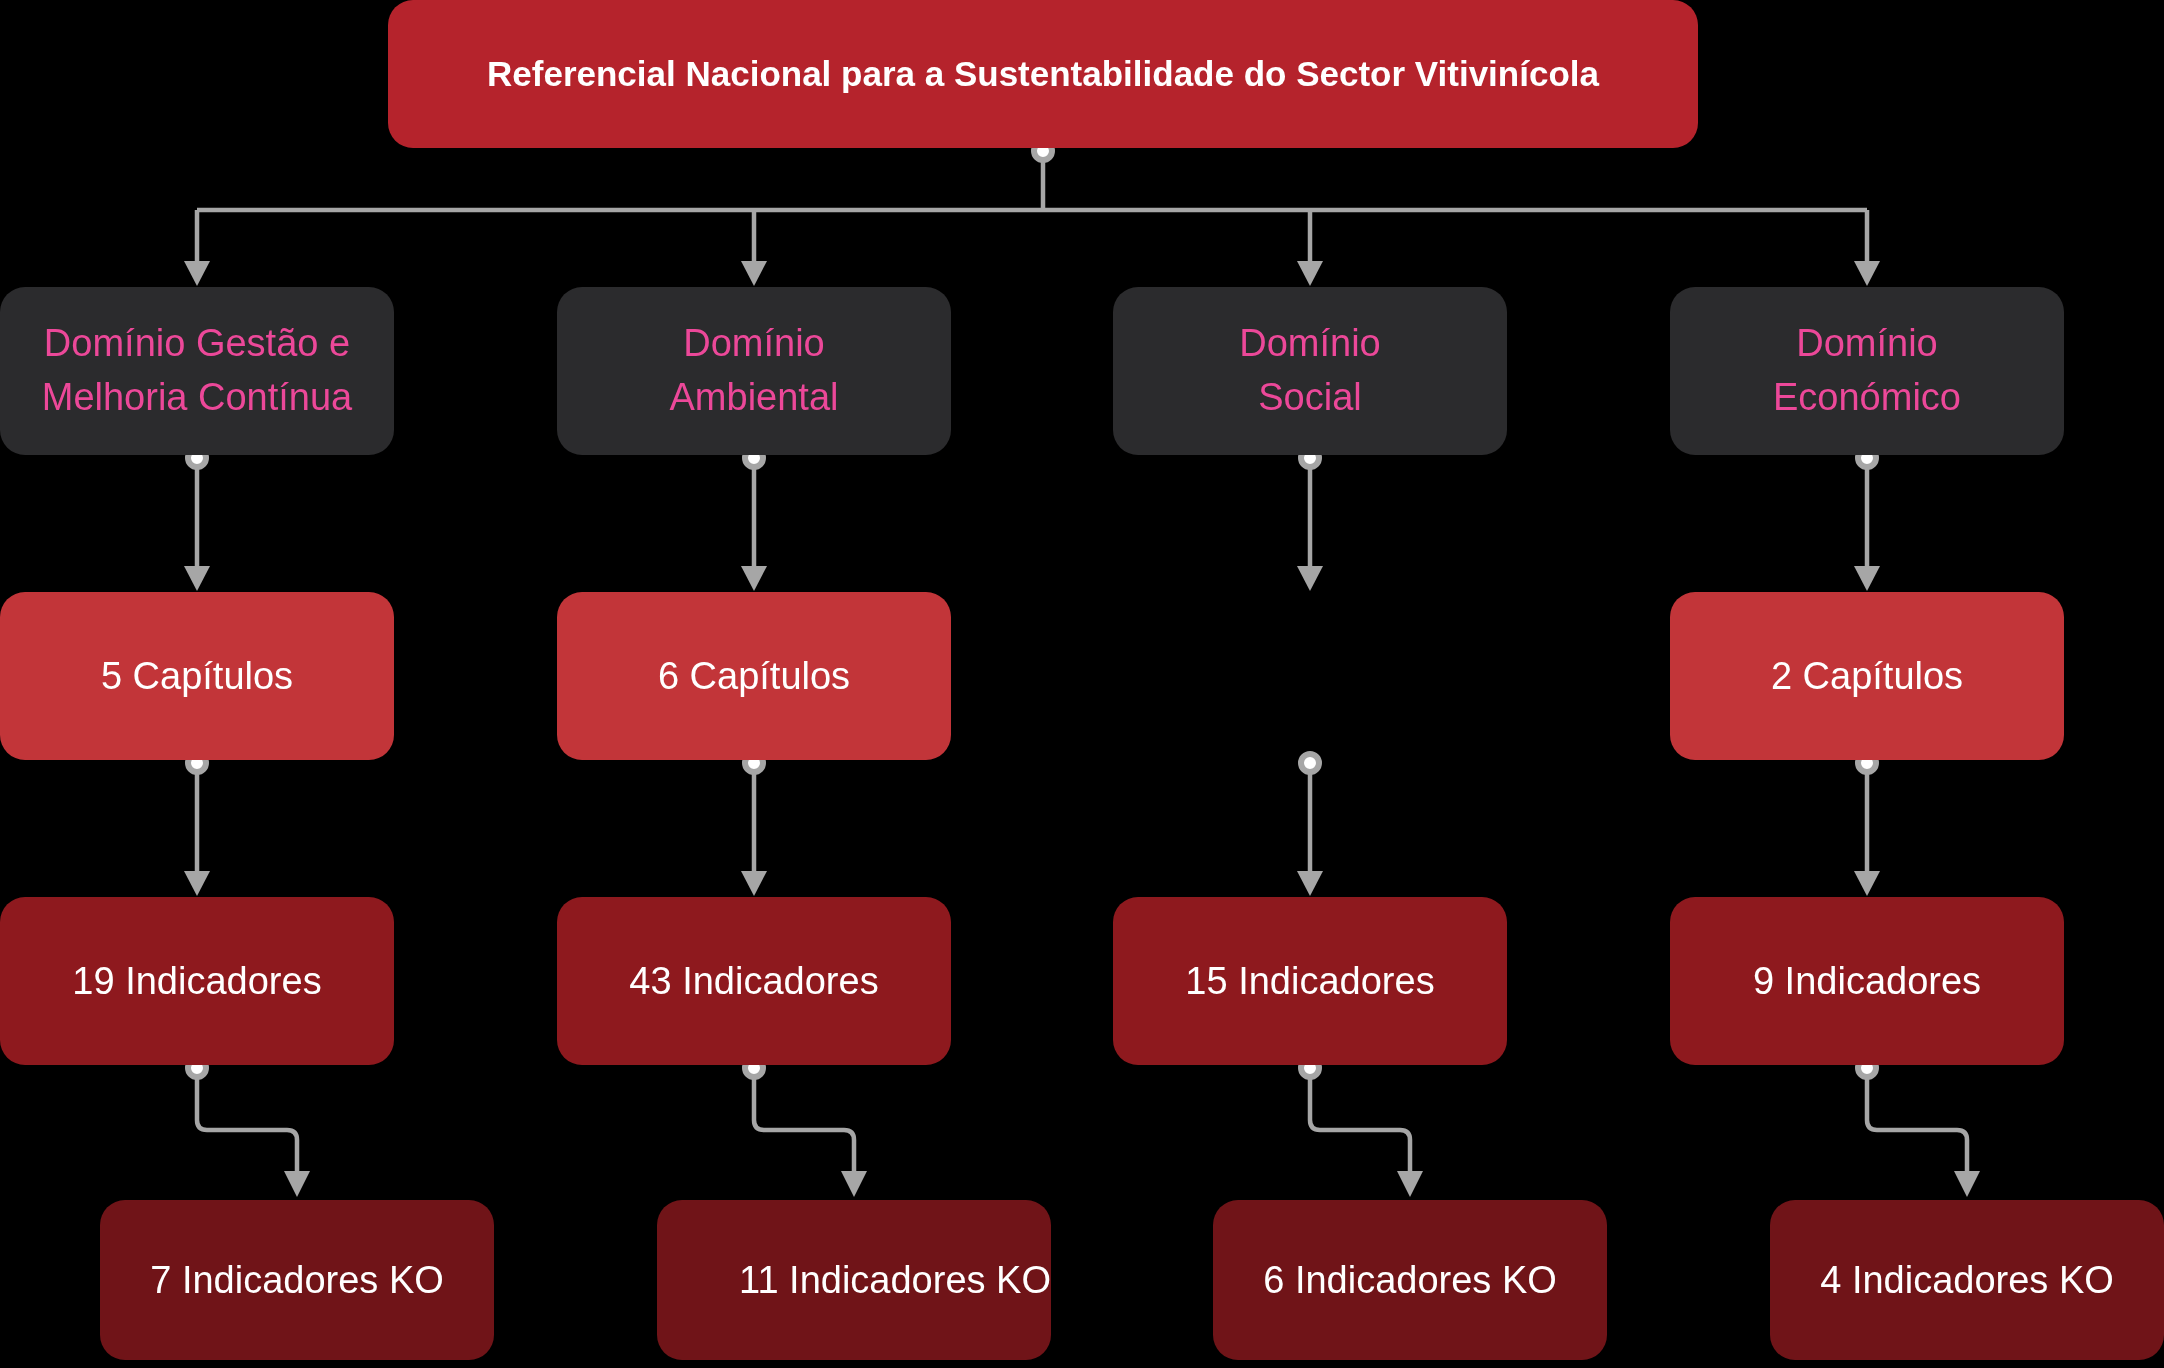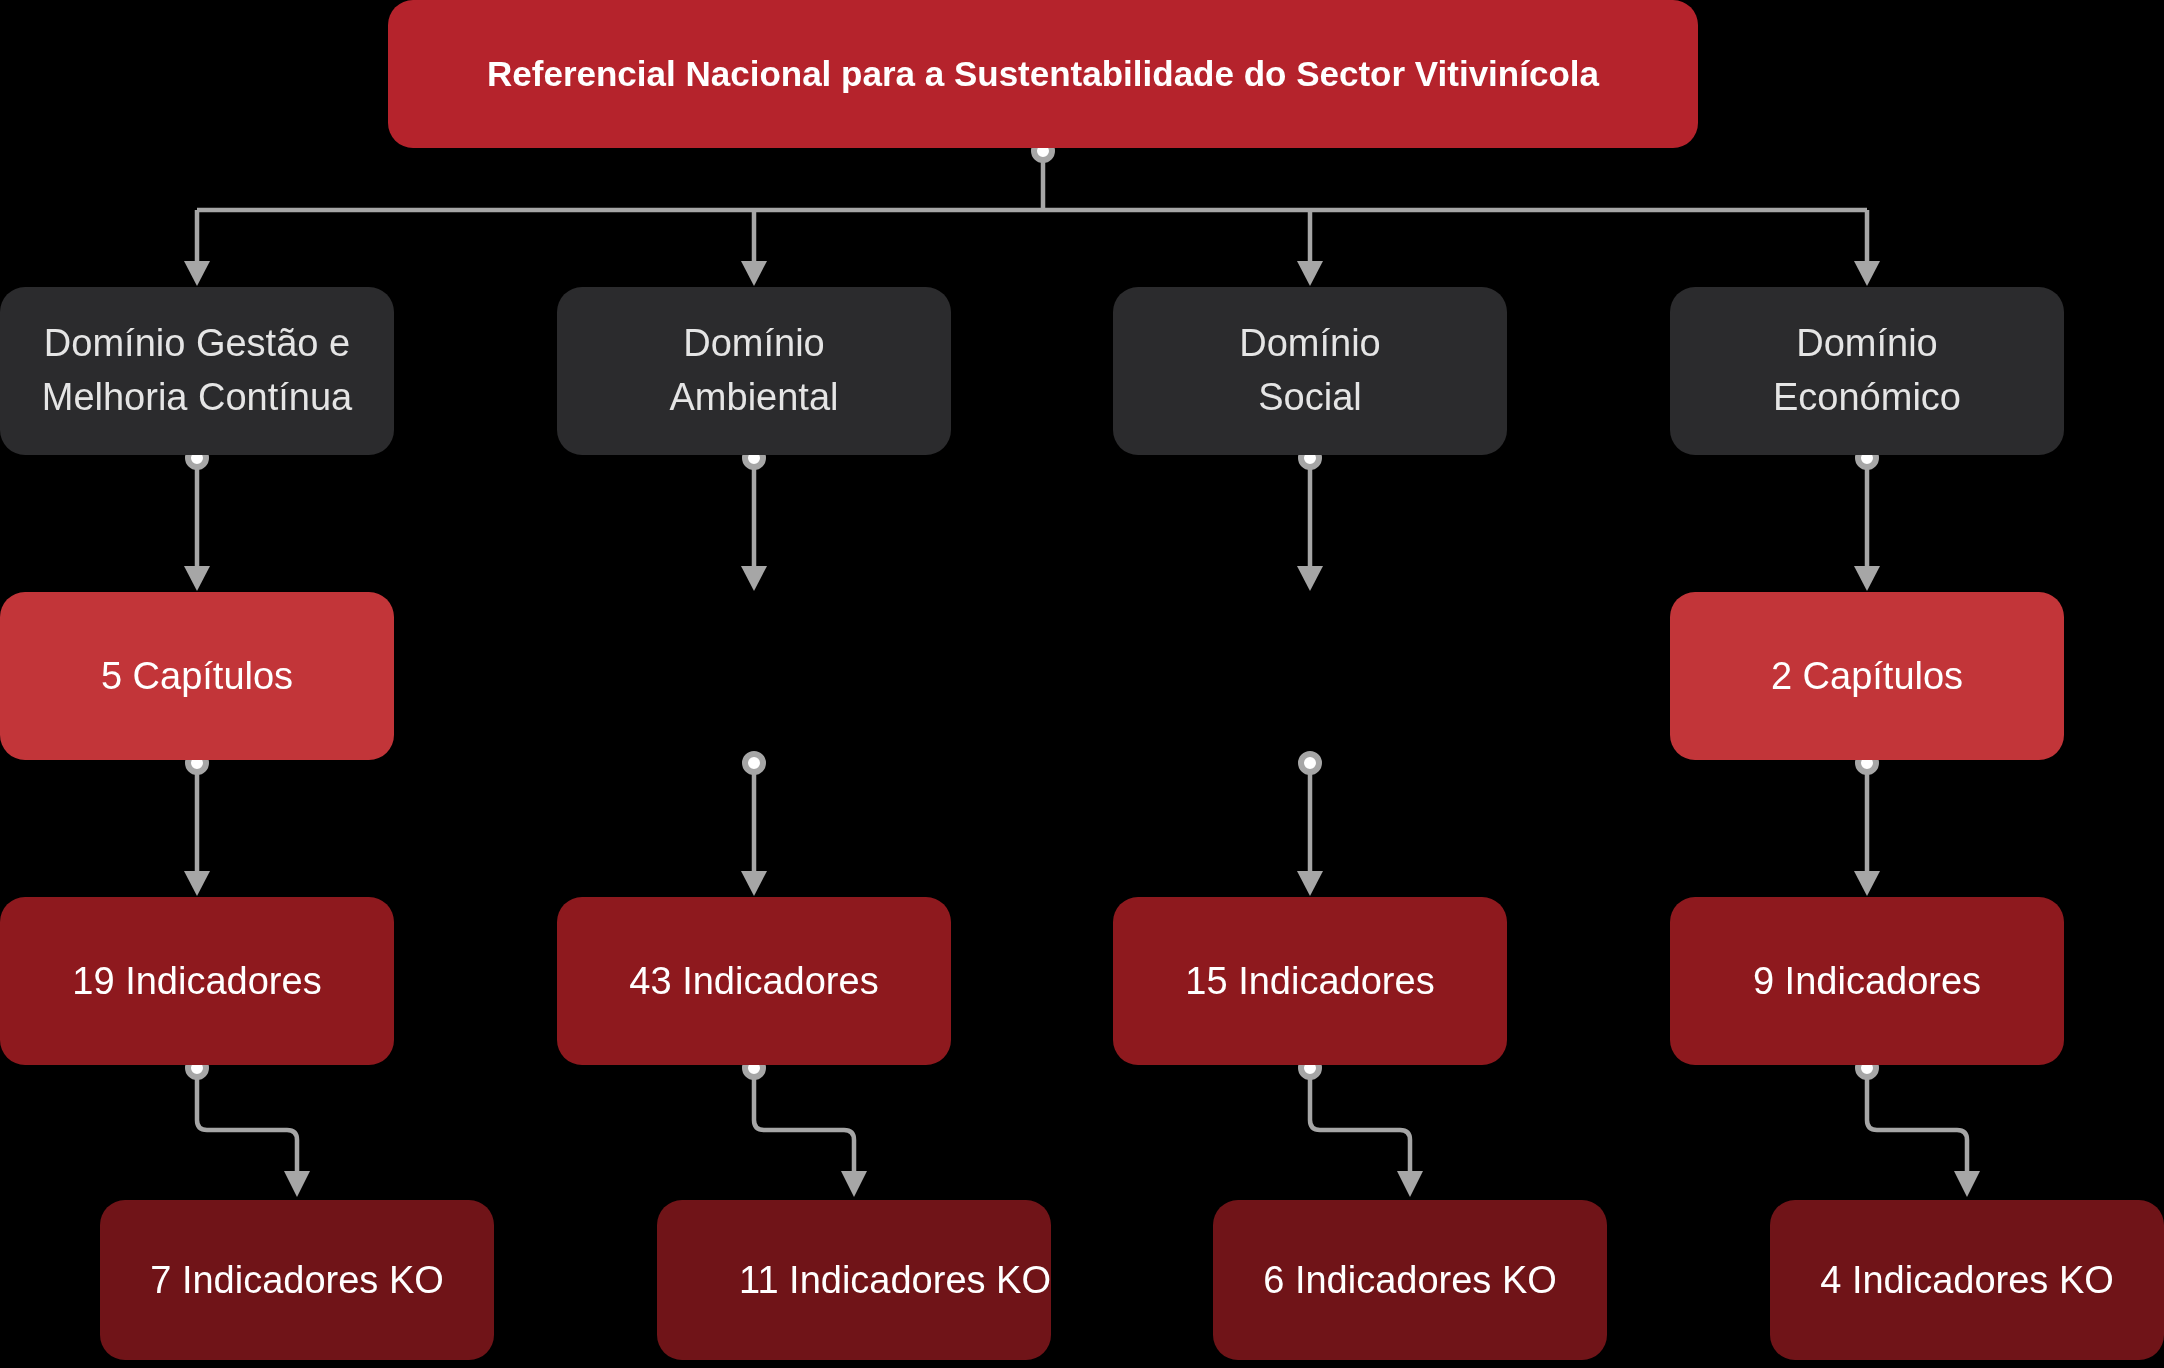--- a/index.html
+++ b/index.html
@@ -31,21 +31,21 @@
     background: #b5232c;
     font-size: 35px;
     font-weight: bold;
     padding: 0 18px;
   }
   .node-domain {
     top: 287px; height: 168px; width: 394px;
     background: #2b2b2d;
     font-size: 38px;
     line-height: 1.42;
-    color: #e5e5e5;
+    color: #ec4899;
   }
   .node-cap {
     top: 592px; height: 168px; width: 394px;
     background: #c23539;
     font-size: 38px;
     text-align: right;
   }
   .node-ind {
     top: 897px; height: 168px; width: 394px;
     background: #8e191e;
@@ -166,20 +166,23 @@
   <div class="node node-ko ko1">
     <span>7 Indicadores KO</span>
   </div>
 
   <div class="node node-domain col2">
     <div>
       <div>Domínio</div>
       <div>Ambiental</div>
     </div>
   </div>
+  <div class="node node-cap col2">
+    <span>6 Capítulos</span>
+  </div>
   <div class="node node-ind col2">
     <span>43 Indicadores</span>
   </div>
   <div class="node node-ko ko2">
     <span>11 Indicadores KO</span>
   </div>
 
   <div class="node node-domain col3">
     <div>
       <div>Domínio</div>

